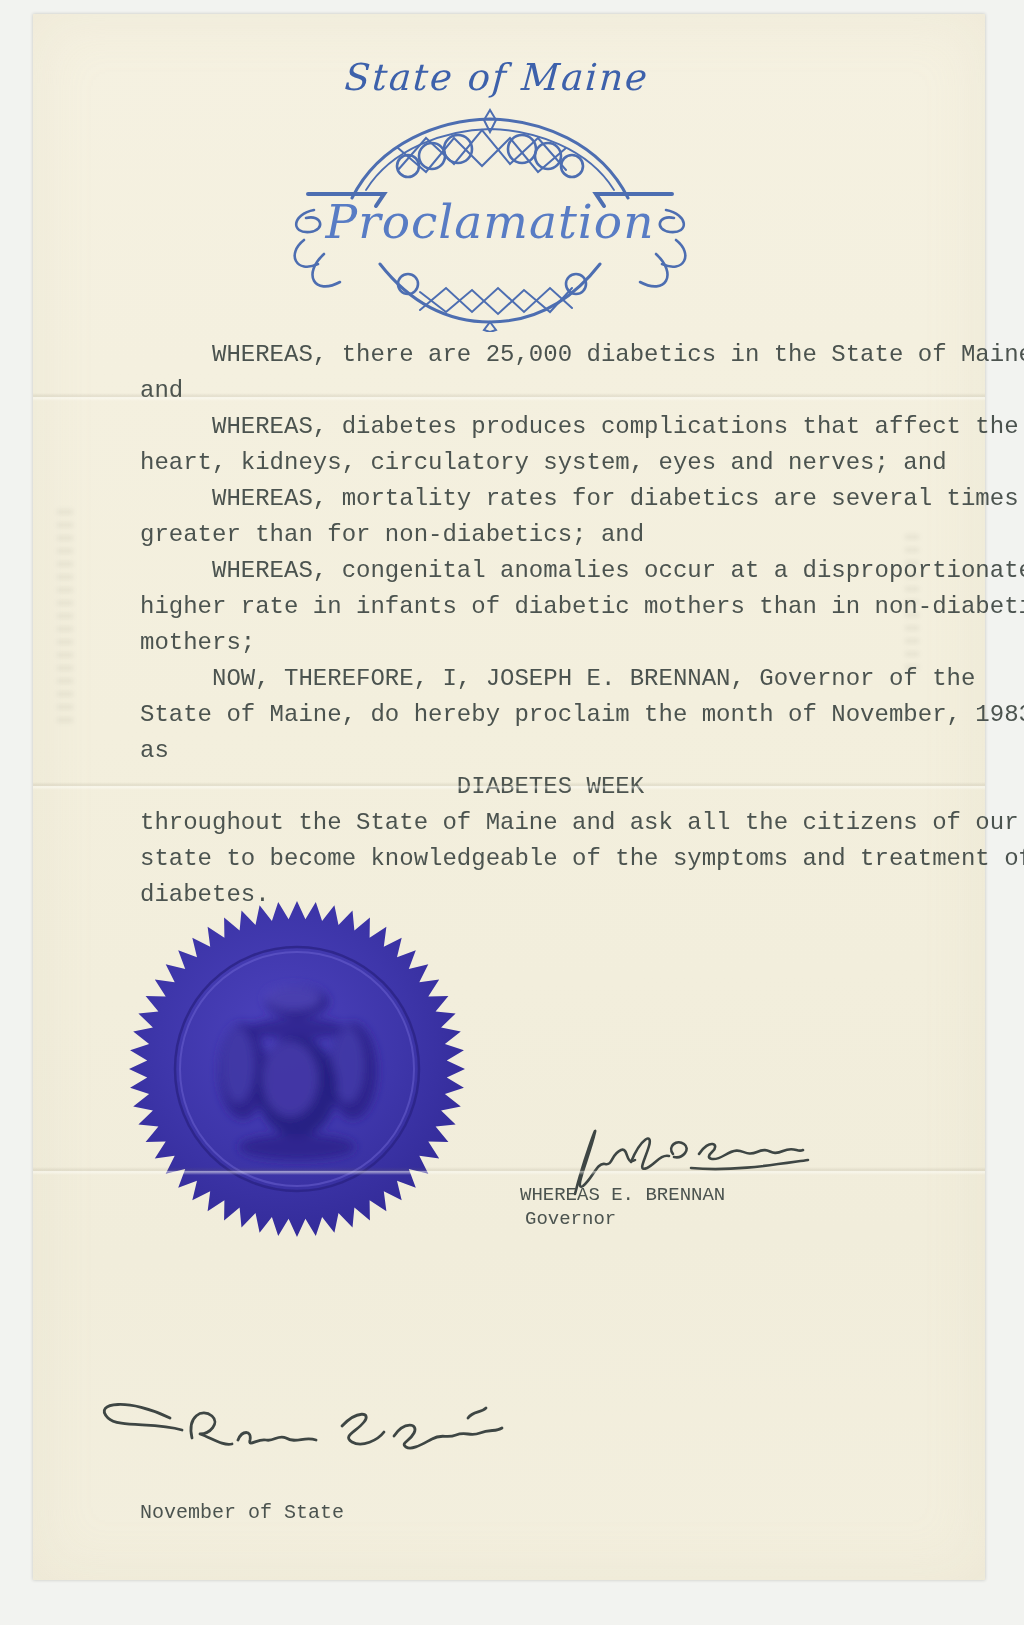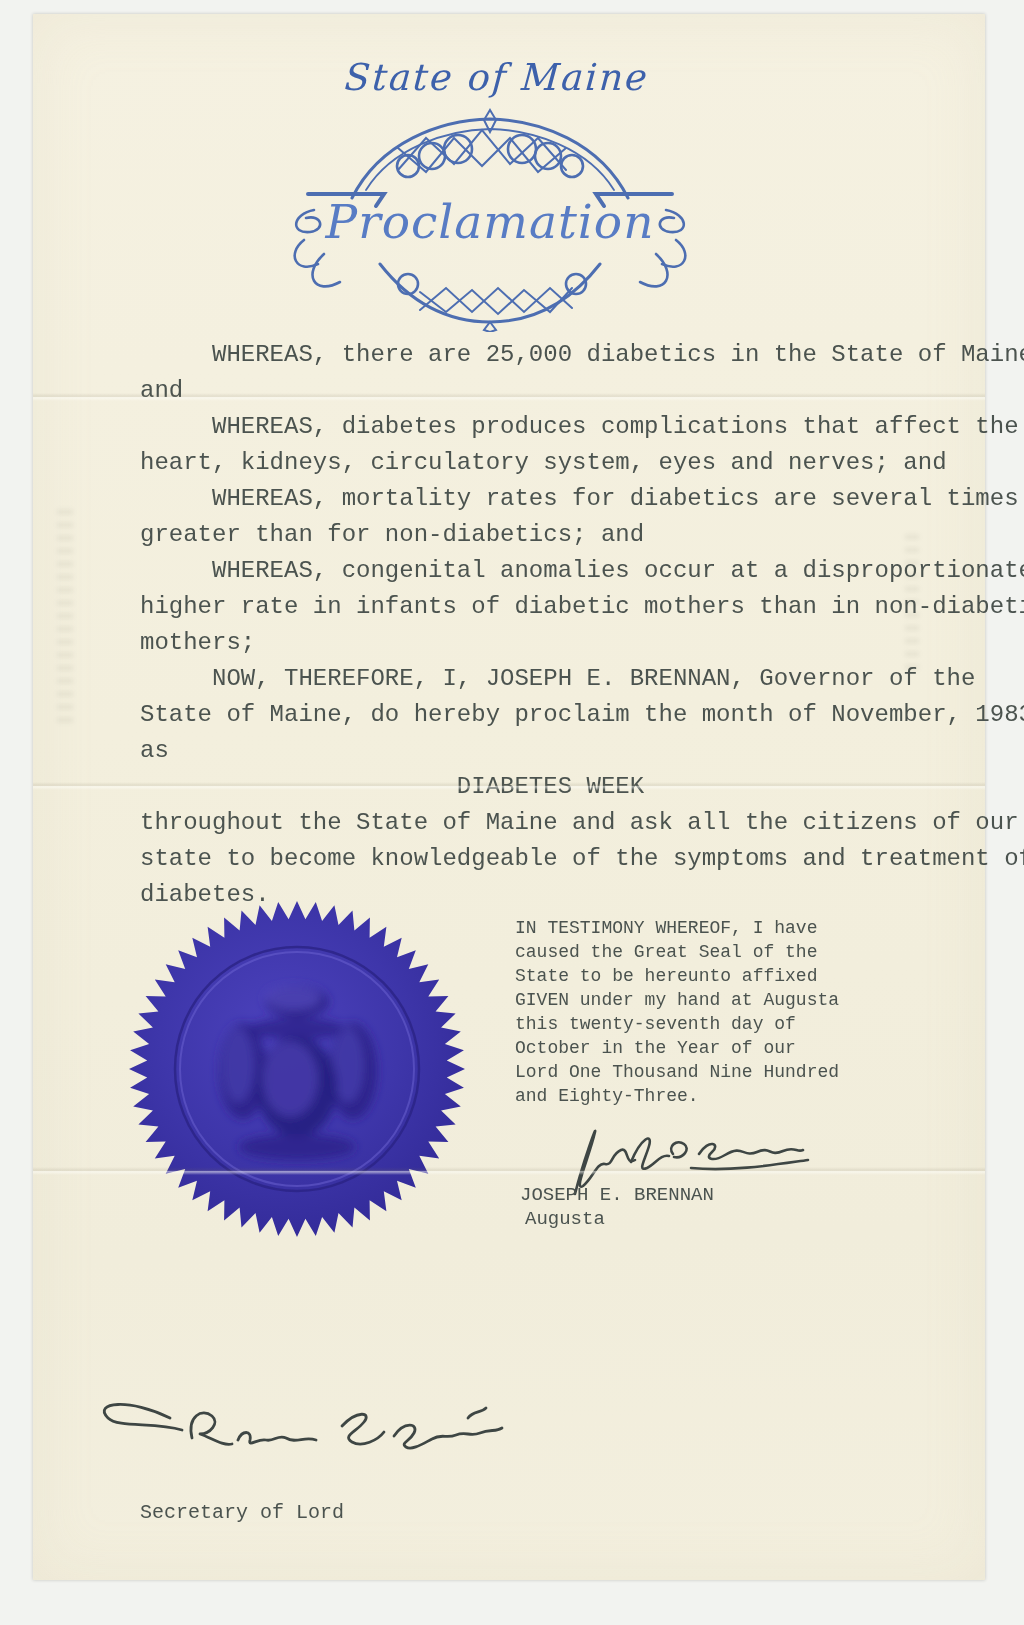--- a/index.html
+++ b/index.html
@@ -147,52 +147,44 @@
       <ellipse cx="116" cy="172" rx="24" ry="48" fill="#281f86" opacity=".85"></ellipse>
       <ellipse cx="111" cy="166" rx="16" ry="38" fill="#5b51c6" opacity=".45"></ellipse>
       <ellipse cx="226" cy="172" rx="24" ry="48" fill="#281f86" opacity=".85"></ellipse>
       <ellipse cx="221" cy="166" rx="16" ry="38" fill="#5b51c6" opacity=".45"></ellipse>
       <ellipse cx="170" cy="188" rx="40" ry="50" fill="#241c80" opacity=".9"></ellipse>
       <ellipse cx="163" cy="180" rx="28" ry="38" fill="#5b51c6" opacity=".5"></ellipse>
       <ellipse cx="170" cy="248" rx="58" ry="13" fill="#2a2189" opacity=".8"></ellipse>
     </g>
   </svg>
 
-  <div class="abs typed testimony-block content">IN TESTIMONY WHEREOF, I have
-caused the Great Seal of the
-State to be hereunto affixed
-GIVEN under my hand at Augusta
-this twenty-seventh day of
-October in the Year of our
-Lord One Thousand Nine Hundred
-and Eighty-Three.</div>
 
   <svg class="abs gov-sig-svg content" viewBox="0 0 310 92">
     <g class="sig" stroke-width="2.6">
       <path d="M72,88 C80,56 94,18 92,26 C86,52 70,86 80,80 C90,72 94,56 102,58 C110,60 108,48 118,44 C126,41 122,60 132,54"></path>
       <path d="M128,56 C138,32 150,26 146,40 C142,54 134,66 144,62 C152,58 158,48 166,50"></path>
       <path d="M170,48 C164,40 174,33 181,38 C188,43 180,53 171,51"></path>
       <path d="M196,48 C206,32 218,38 209,46 C201,53 210,56 222,49 C240,38 240,52 254,46 C268,40 266,51 280,45 C292,40 294,47 300,44"></path>
       <path d="M188,62 C230,66 276,58 305,54"></path>
     </g>
   </svg>
-  <div class="abs typed gov-name content">JOSEPH E. BRENNAN</div>
-  <div class="abs typed gov-title content">Augusta</div>
+  <div class="abs typed gov-name content">WHEREAS E. BRENNAN</div>
+  <div class="abs typed gov-title content">Governor</div>
 
   <svg class="abs sec-sig-svg content" viewBox="0 0 440 100">
     <g class="sig" stroke-width="2.8">
       <path d="M100,42 C60,22 22,26 38,42 C48,52 84,46 112,54"></path>
       <path d="M122,62 C117,40 132,32 142,40 C150,47 140,58 130,58 C142,62 152,70 162,68"></path>
       <path d="M168,64 C172,54 182,54 180,64 C178,72 188,62 196,64 C204,66 208,58 216,62 C226,68 234,60 246,64"></path>
       <path d="M272,50 C287,34 302,36 294,46 C286,56 272,60 282,66 C292,72 308,64 314,56"></path>
       <path d="M324,60 C334,45 349,47 344,57 C340,65 330,67 336,71 C342,75 354,67 362,63 C372,57 376,63 386,59 C396,55 400,61 410,57 C420,53 426,56 432,52"></path>
       <path d="M398,42 C403,35 411,37 416,32"></path>
     </g>
   </svg>
-  <div class="abs typed sec-title content">Secretary of Lord</div>
+  <div class="abs typed sec-title content">November of State</div>
 
   <div class="abs crease" style="top:379px"></div>
   <div class="abs crease" style="top:768px"></div>
   <div class="abs crease" style="top:1153px"></div>
 
   <div class="abs bleed" style="left:24px;top:495px;width:16px;height:215px"></div>
   <div class="abs bleed" style="left:872px;top:520px;width:14px;height:140px"></div>
 </div>
 
 </body></html>

